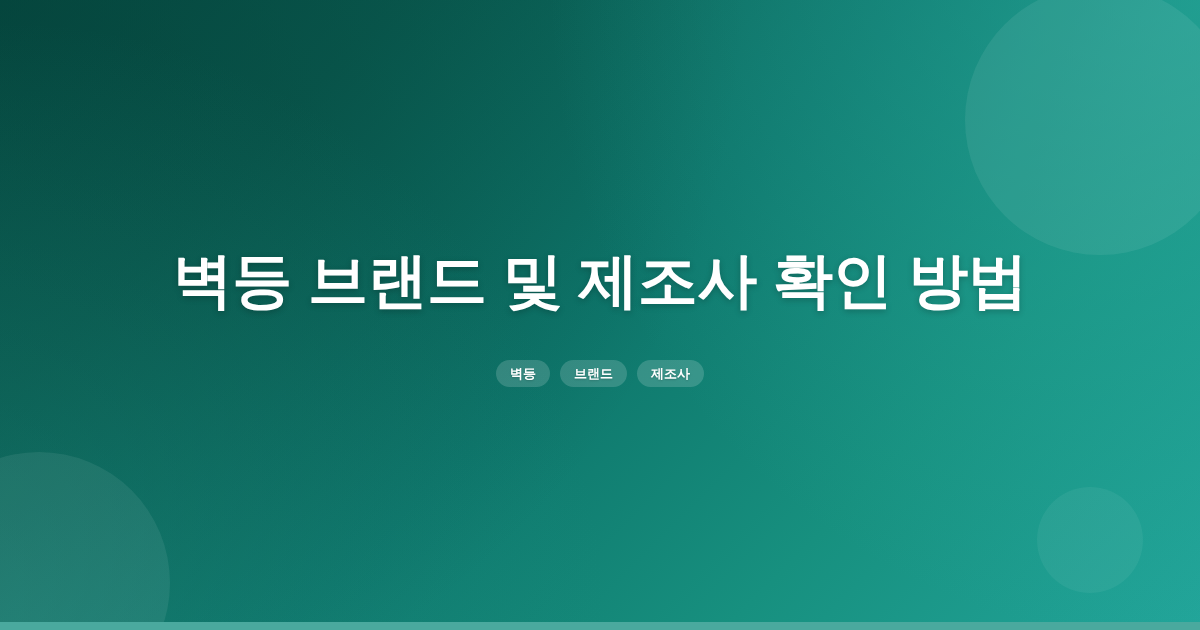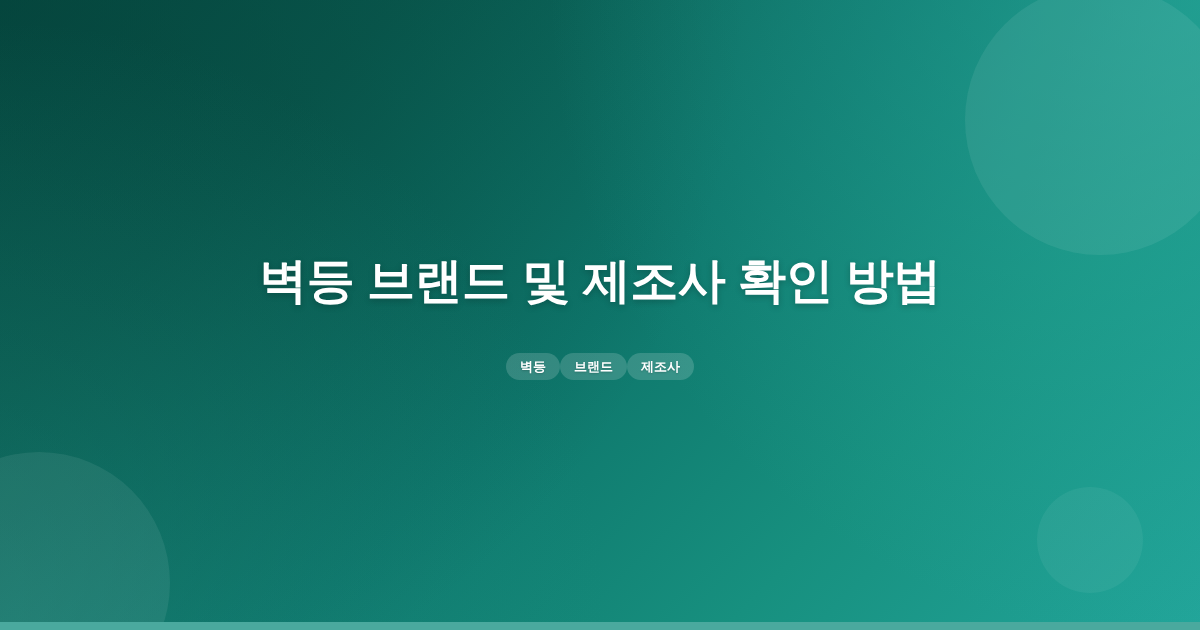--- a/index.html
+++ b/index.html
@@ -64,34 +64,35 @@
     align-items: center;
     justify-content: center;
     padding: 0 70px;
     box-sizing: border-box;
     z-index: 3;
   }
 
   .title {
     margin: 0;
     color: #ffffff;
-    font-size: 48px;
+    font-size: 60px;
     font-weight: 700;
     letter-spacing: -0.5px;
     line-height: 1.25;
     text-align: center;
     text-shadow: 0 2px 6px rgba(0, 0, 0, 0.22);
     max-width: 1010px;
   }
 
   .tags {
     display: flex;
     flex-direction: row;
     align-items: center;
     justify-content: center;
+    gap: 10px;
     margin-top: 42px;
   }
 
   .tag {
     display: inline-flex;
     align-items: center;
     justify-content: center;
     height: 27px;
     padding: 0 14px;
     border-radius: 14px;

